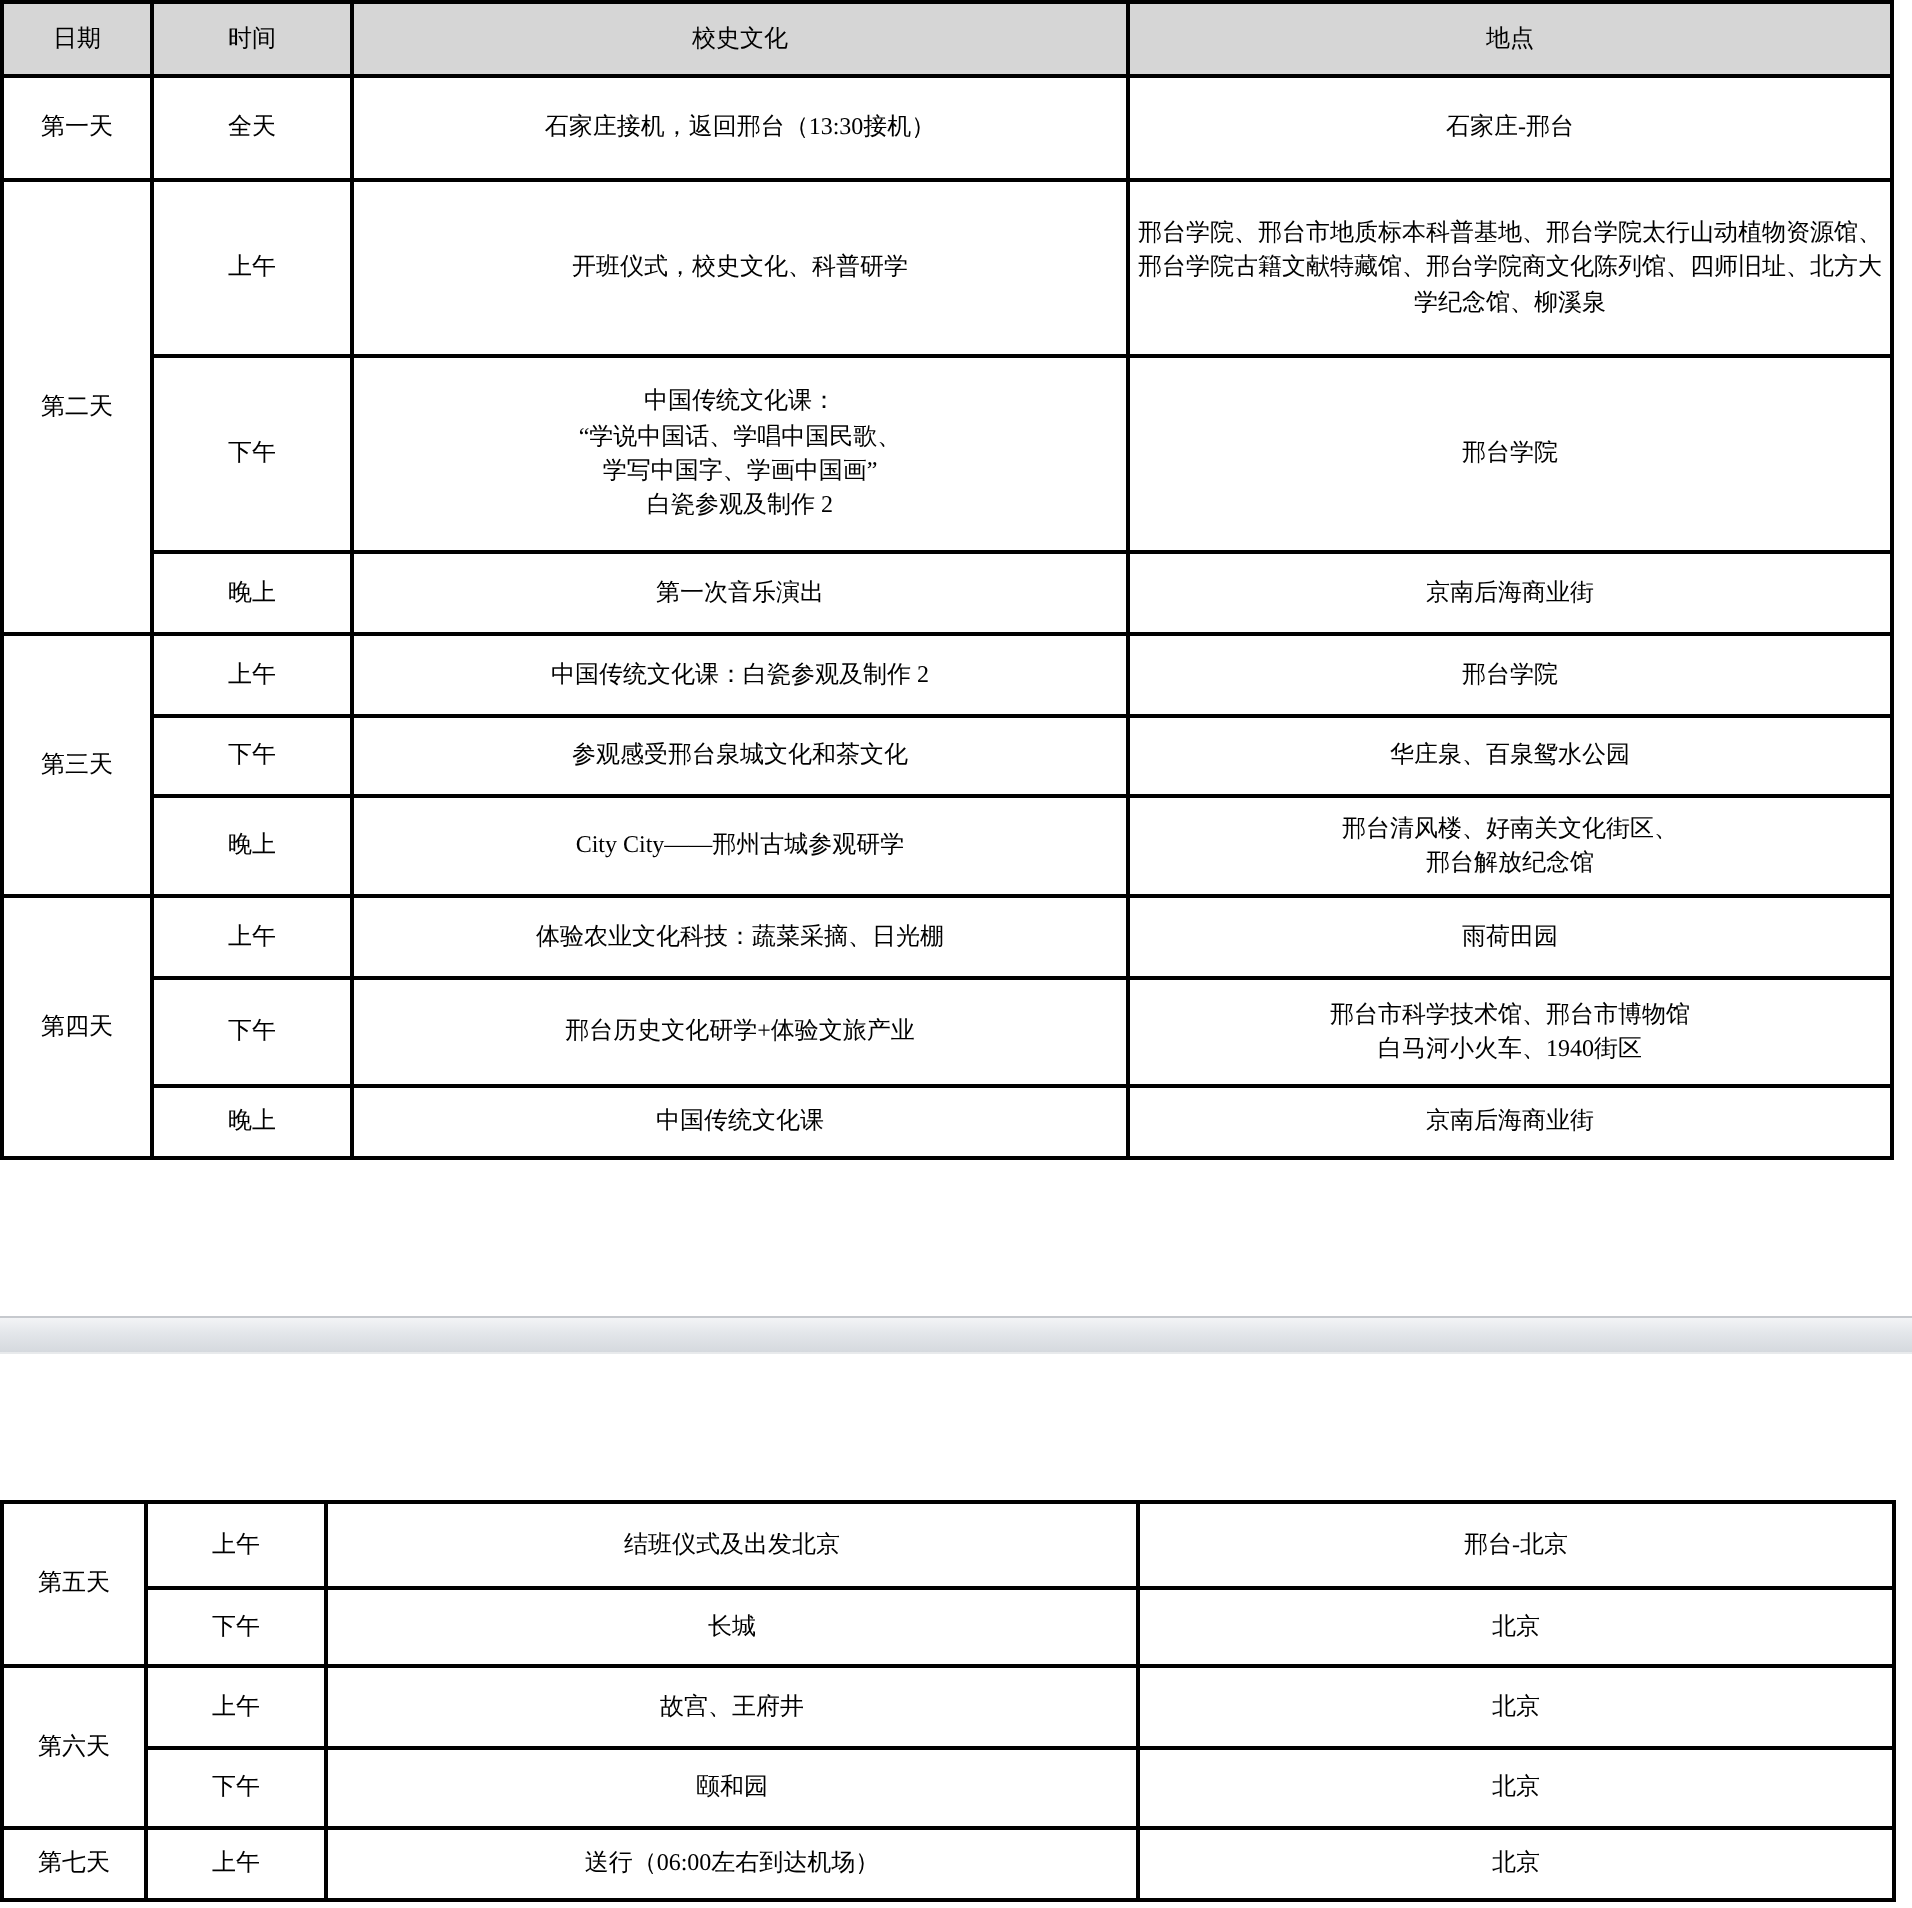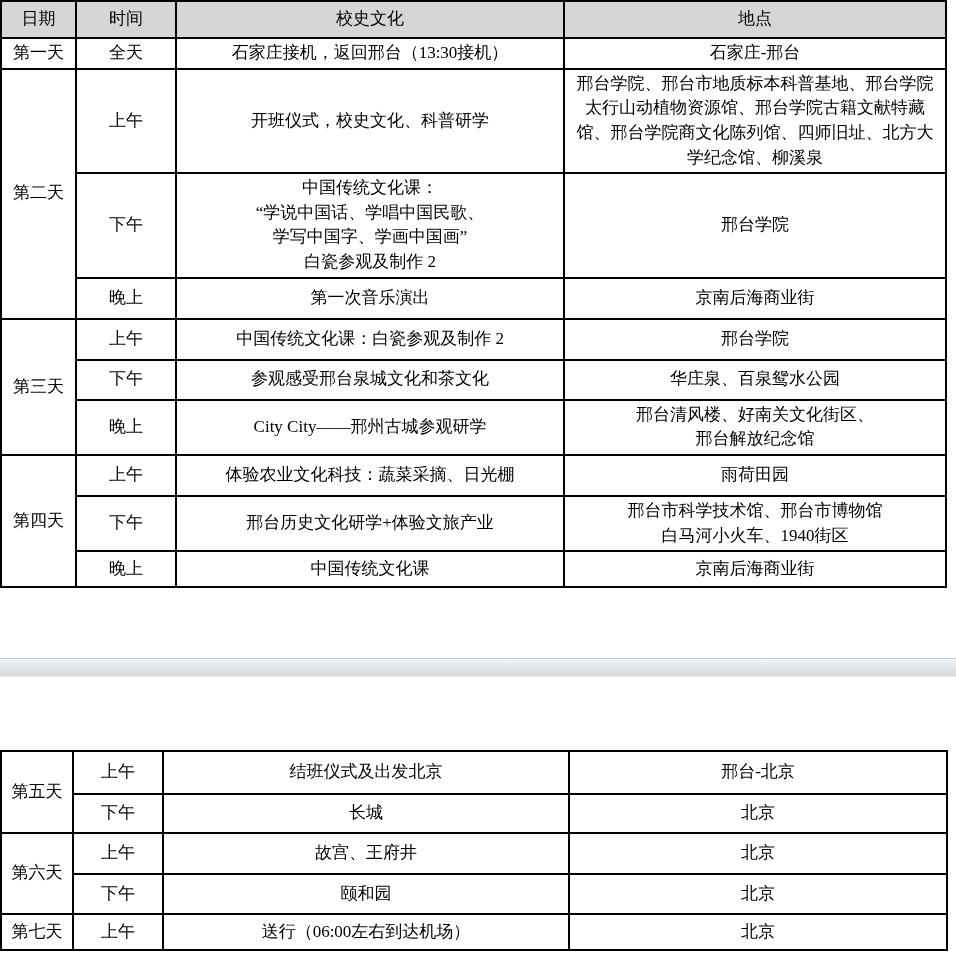--- a/index.html
+++ b/index.html
@@ -2,28 +2,28 @@
 <html><head>
 <meta charset="utf-8">
 <style>
   * { margin:0; padding:0; box-sizing:border-box; }
   html,body { width:956px; height:954px; background:#ffffff;
     font-family:"Liberation Serif","DejaVu Serif",serif; }
   .viewport { position:relative; width:956px; height:954px; background:#fff; overflow:hidden; }
 
   table { border-collapse:collapse; table-layout:fixed; position:absolute; left:0; background:#fff; }
   td, th { border:2px solid #000; text-align:center; vertical-align:middle;
-           font-size:17px; font-weight:normal; color:#000; line-height:1.45;
+           font-size:12px; font-weight:normal; color:#000; line-height:1.45;
            white-space:pre-line; padding:2px 4px; overflow:hidden; }
 
   
   .t1 { top:0; width:945px; }
   .t1 .col-day{width:75px;} .t1 .col-time{width:100px;} .t1 .col-act{width:388px;} .t1 .col-loc{width:382px;}
   .t1 thead th { background:#d6d6d6; height:37px; }
-  .r-h42{height:28px;} .r-h88{height:88px;} .r-h98{height:98px;} .r-h41{height:41px;}
+  .r-h42{height:52px;} .r-h88{height:88px;} .r-h98{height:98px;} .r-h41{height:41px;}
   .r-h40{height:40px;} .r-h50{height:50px;} .r-h54{height:54px;} .r-h36{height:36px;}
 
   
   .divider { position:absolute; left:0; top:658px; width:956px; height:19px;
              background:linear-gradient(to bottom,#f3f4f6 0%,#e3e6ea 45%,#d5d9de 100%);
              border-top:1px solid #c6c9ce; border-bottom:1px solid #e8eaec; }
 
   
   .t2 { top:750px; width:946px; }
   .t2 .col-day{width:72px;} .t2 .col-time{width:90px;} .t2 .col-act{width:406px;} .t2 .col-loc{width:378px;}

